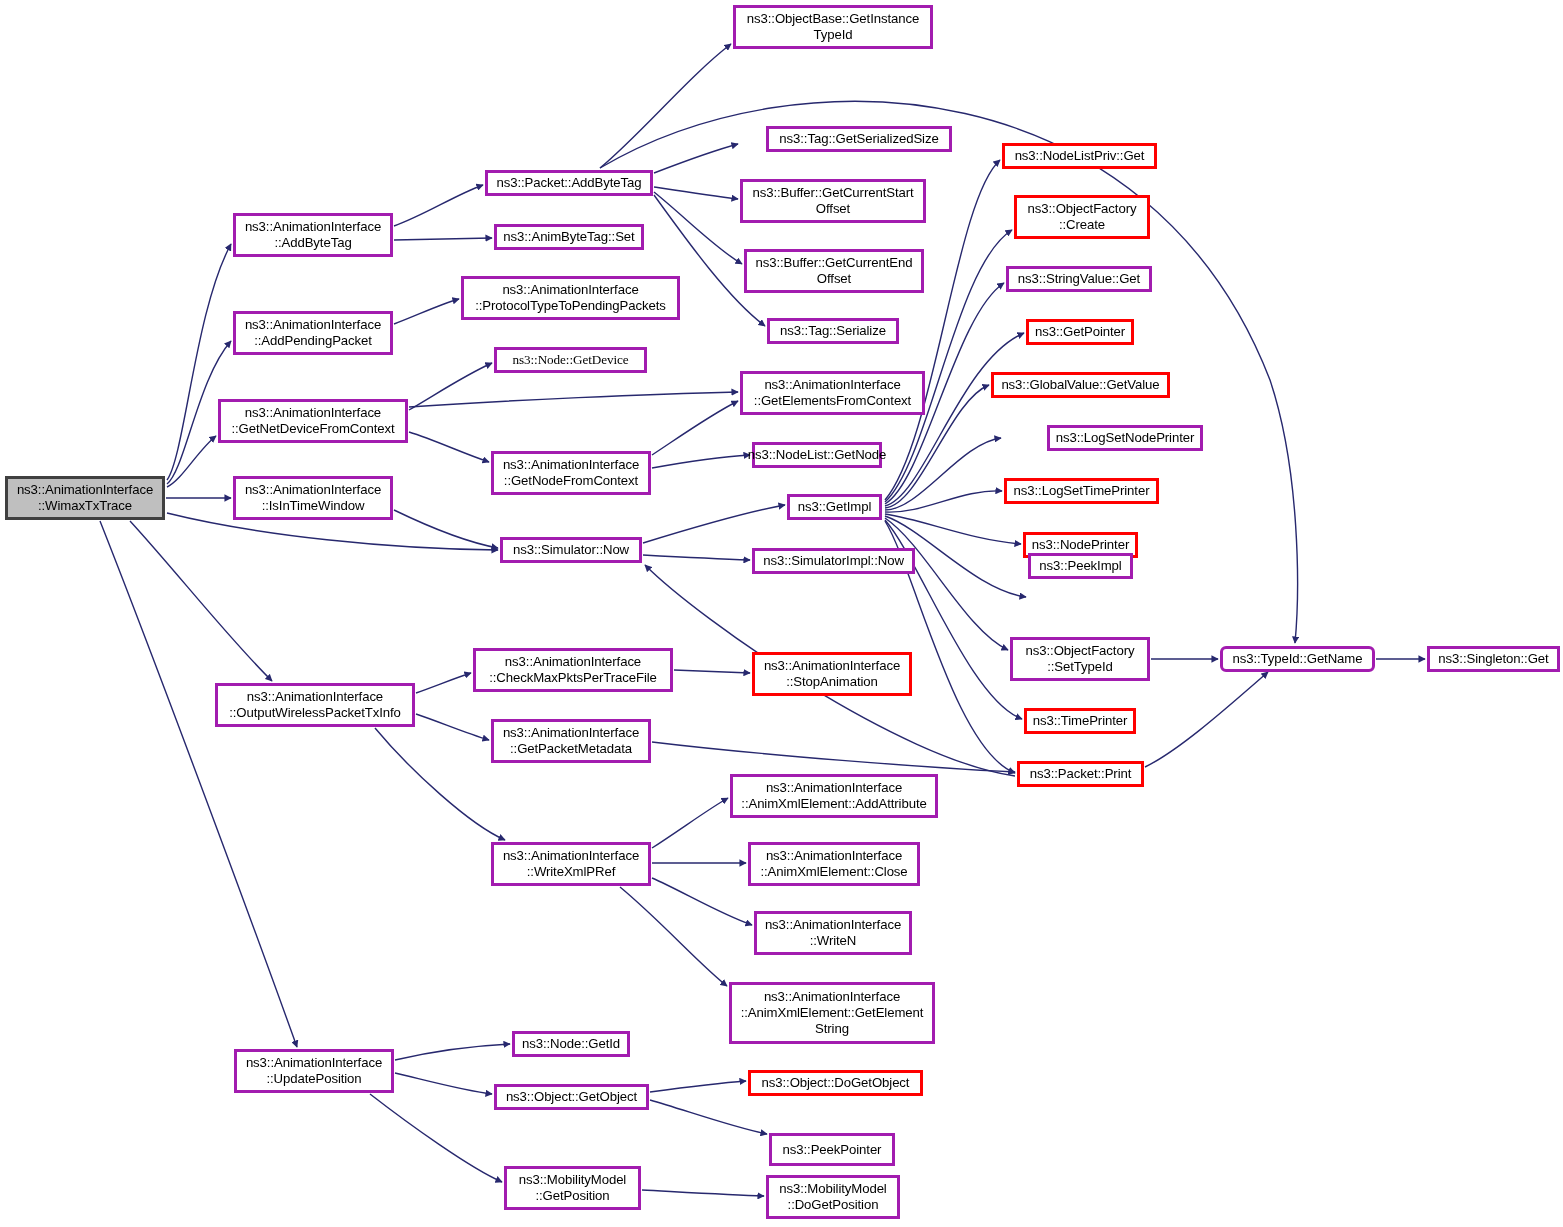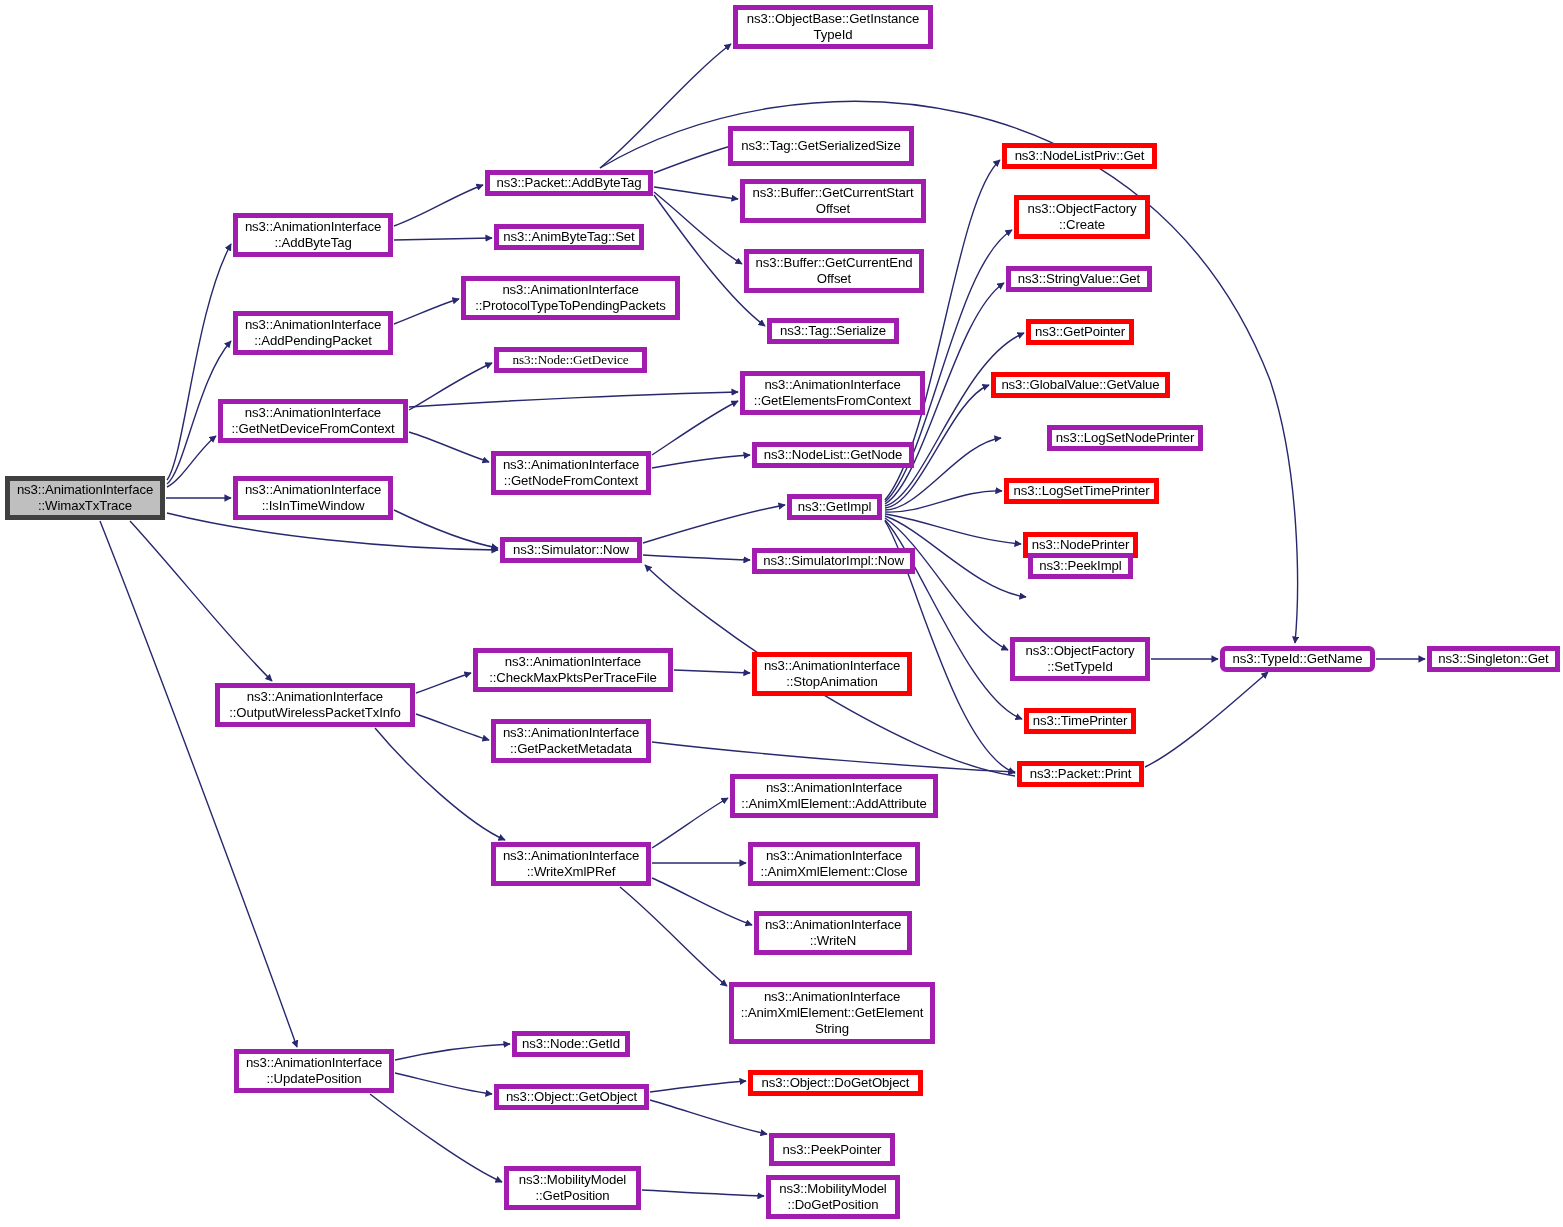--- a/index.html
+++ b/index.html
@@ -25,21 +25,21 @@
     pointer-events: none;
   }
   .node {
     position: absolute;
     box-sizing: border-box;
     display: flex;
     align-items: center;
     justify-content: center;
     text-align: center;
     background: #ffffff;
-    border: 5px solid #a21caf;
+    border: 3px solid #a21caf;
     font-size: 13.2px;
     line-height: 16px;
     color: #000000;
     letter-spacing: -0.1px;
     white-space: pre-line;
     padding: 0 3px;
   }
   .node.red {
     border-color: #ff0000;
   }
@@ -144,29 +144,29 @@
       <div class="node" style="left: 491px; top: 719px; width: 160px; height: 44px;">ns3::AnimationInterface
 ::GetPacketMetadata</div>
       <div class="node" style="left: 491px; top: 842px; width: 160px; height: 44px;">ns3::AnimationInterface
 ::WriteXmlPRef</div>
       <div class="node" style="left: 512px; top: 1031px; width: 118px; height: 26px;">ns3::Node::GetId</div>
       <div class="node" style="left: 494px; top: 1084px; width: 155px; height: 26px;">ns3::Object::GetObject</div>
       <div class="node" style="left: 504px; top: 1166px; width: 137px; height: 44px;">ns3::MobilityModel
 ::GetPosition</div>
       <div class="node" style="left: 733px; top: 5px; width: 200px; height: 44px;">ns3::ObjectBase::GetInstance
 TypeId</div>
-      <div class="node" style="left: 728px; top: 126px; width: 186px; height: 40px;">ns3::Tag::GetSerializedSize</div>
+      <div class="node" style="left: 766px; top: 126px; width: 186px; height: 26px;">ns3::Tag::GetSerializedSize</div>
       <div class="node" style="left: 740px; top: 179px; width: 186px; height: 44px;">ns3::Buffer::GetCurrentStart
 Offset</div>
       <div class="node" style="left: 744px; top: 249px; width: 180px; height: 44px;">ns3::Buffer::GetCurrentEnd
 Offset</div>
       <div class="node" style="left: 767px; top: 318px; width: 132px; height: 26px;">ns3::Tag::Serialize</div>
       <div class="node" style="left: 740px; top: 371px; width: 185px; height: 44px;">ns3::AnimationInterface
 ::GetElementsFromContext</div>
-      <div class="node" style="left: 752px; top: 442px; width: 162px; height: 26px;">ns3::NodeList::GetNode</div>
+      <div class="node" style="left: 752px; top: 442px; width: 130px; height: 26px;">ns3::NodeList::GetNode</div>
       <div class="node" style="left: 787px; top: 494px; width: 95px; height: 26px;">ns3::GetImpl</div>
       <div class="node" style="left: 752px; top: 548px; width: 163px; height: 26px;">ns3::SimulatorImpl::Now</div>
       <div class="node red" style="left: 752px; top: 652px; width: 160px; height: 44px;">ns3::AnimationInterface
 ::StopAnimation</div>
       <div class="node" style="left: 730px; top: 774px; width: 208px; height: 44px;">ns3::AnimationInterface
 ::AnimXmlElement::AddAttribute</div>
       <div class="node" style="left: 748px; top: 842px; width: 172px; height: 44px;">ns3::AnimationInterface
 ::AnimXmlElement::Close</div>
       <div class="node" style="left: 754px; top: 911px; width: 158px; height: 44px;">ns3::AnimationInterface
 ::WriteN</div>

